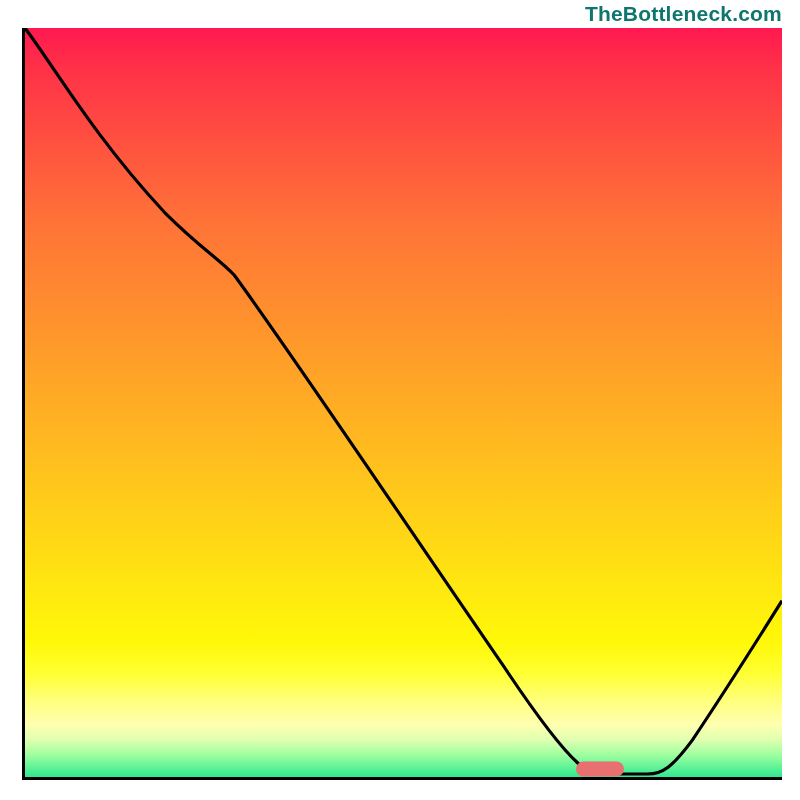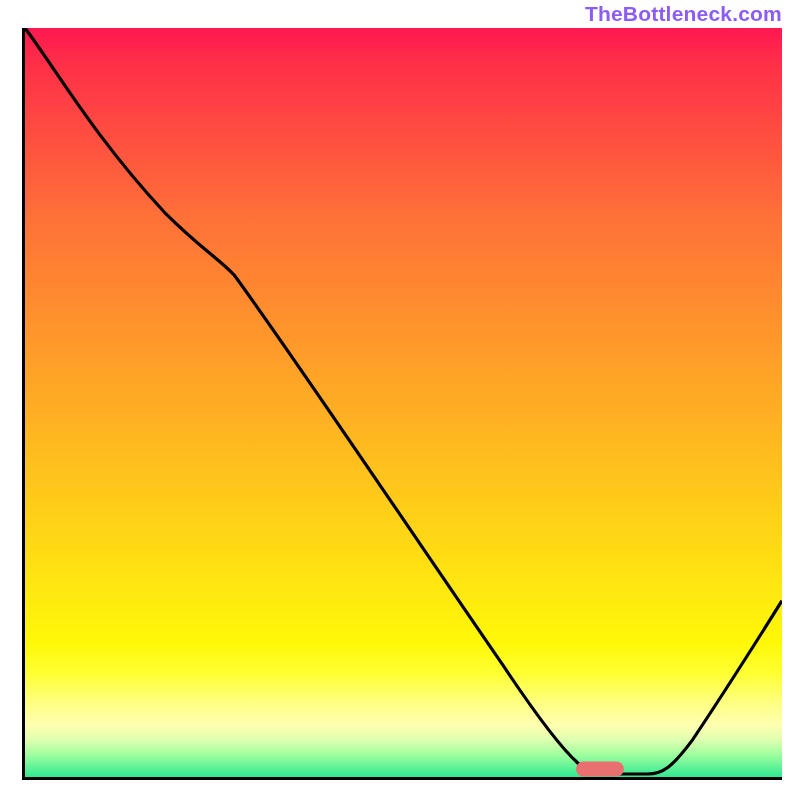--- a/index.html
+++ b/index.html
@@ -9,21 +9,21 @@
     background: #ffffff;
     position: relative;
     font-family: Arial, sans-serif;
   }
   .watermark {
     position: absolute;
     top: 2px;
     right: 18px;
     font-size: 21px;
     font-weight: bold;
-    color: #8b5cf6;
+    color: #0f766e;
     letter-spacing: 0.2px;
   }
   .plot-area {
     position: absolute;
     left: 22px;
     top: 28px;
     width: 760px;
     height: 752px;
     border-left: 3px solid #000;
     border-bottom: 3px solid #000;

